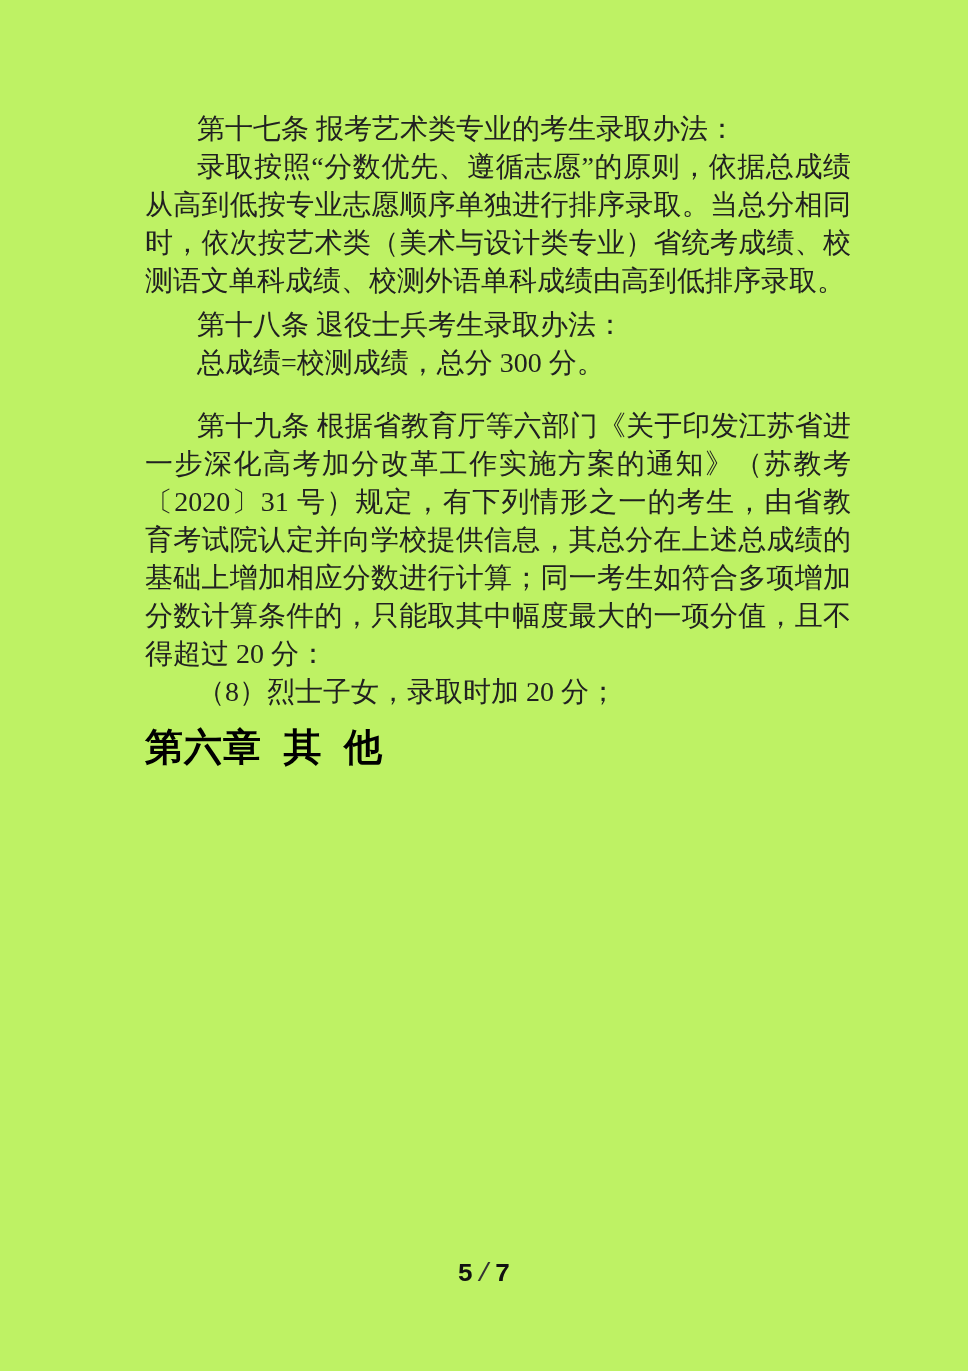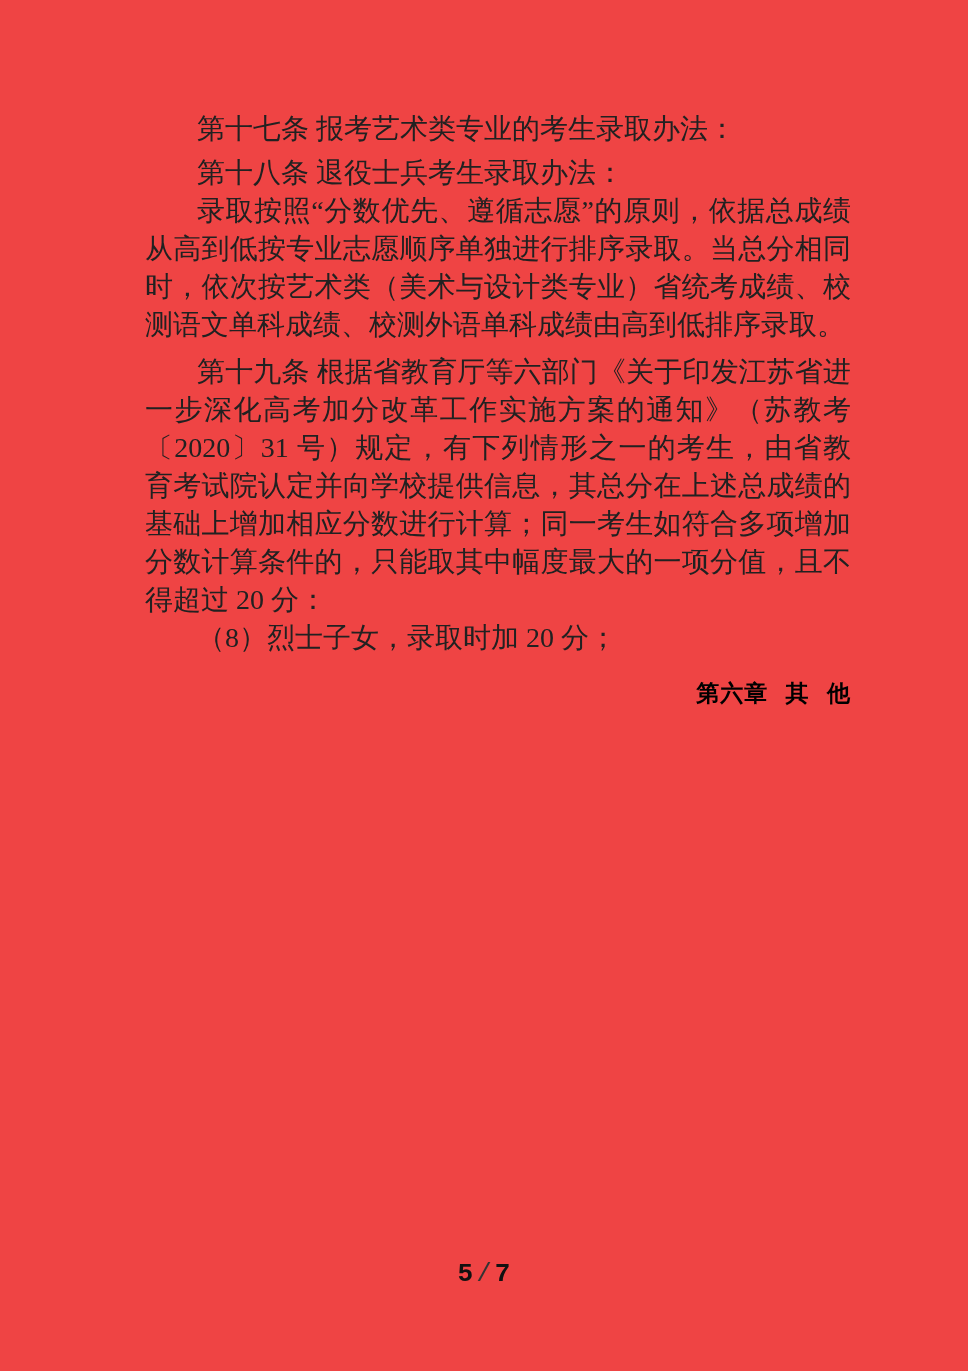--- a/index.html
+++ b/index.html
@@ -4,47 +4,47 @@
 <style>
   html, body {
     margin: 0;
     padding: 0;
     background: #ffffff;
   }
   .page {
     position: relative;
     width: 968px;
     height: 1371px;
-    background: #ef4444;
+    background: #bef264;
     overflow: hidden;
     font-family: "Liberation Serif", "DejaVu Serif", serif;
     color: #212121;
   }
   .body-text {
     position: absolute;
     left: 145px;
     top: 110px;
     width: 706px;
     font-size: 28px;
     line-height: 38px;
     text-align: justify;
   }
   .para {
     margin: 0;
     text-indent: 52px;
   }
   .para.gap-sm { margin-top: 6px; }
-  .para.gap-md { margin-top: 9px; }
+  .para.gap-md { margin-top: 25px; }
   .chapter {
     margin: 16px 0 0 0;
     text-indent: 0;
-    text-align: right;
+    text-align: left;
     font-family: "Liberation Sans", "DejaVu Sans", sans-serif;
     font-weight: bold;
-    font-size: 23px;
+    font-size: 38px;
     line-height: 40px;
     color: #000000;
     word-spacing: 10px;
     letter-spacing: 1px;
   }
   .footer {
     position: absolute;
     top: 1258px;
     left: 0;
     width: 100%;
@@ -60,22 +60,23 @@
     padding: 0 3px;
     color: #333333;
   }
 </style>
 </head>
 <body>
 
 <div class="page">
   <div class="body-text">
     <p class="para">第十七条 报考艺术类专业的考生录取办法：</p>
+    <p class="para">录取按照“分数优先、遵循志愿”的原则，依据总成绩从高到低按专业志愿顺序单独进行排序录取。当总分相同时，依次按艺术类（美术与设计类专业）省统考成绩、校测语文单科成绩、校测外语单科成绩由高到低排序录取。</p>
     <p class="para gap-sm">第十八条 退役士兵考生录取办法：</p>
-    <p class="para">录取按照“分数优先、遵循志愿”的原则，依据总成绩从高到低按专业志愿顺序单独进行排序录取。当总分相同时，依次按艺术类（美术与设计类专业）省统考成绩、校测语文单科成绩、校测外语单科成绩由高到低排序录取。</p>
+    <p class="para">总成绩=校测成绩，总分 300 分。</p>
     <p class="para gap-md">第十九条 根据省教育厅等六部门《关于印发江苏省进一步深化高考加分改革工作实施方案的通知》（苏教考〔2020〕31 号）规定，有下列情形之一的考生，由省教育考试院认定并向学校提供信息，其总分在上述总成绩的基础上增加相应分数进行计算；同一考生如符合多项增加分数计算条件的，只能取其中幅度最大的一项分值，且不得超过 20 分：</p>
     <p class="para">（8）烈士子女，录取时加 20 分；</p>
     <h2 class="chapter">第六章 其 他</h2>
   </div>
 
   <div class="footer">
     <span class="num">5</span><span class="sep">/</span><span class="num">7</span>
   </div>
 </div>
 

